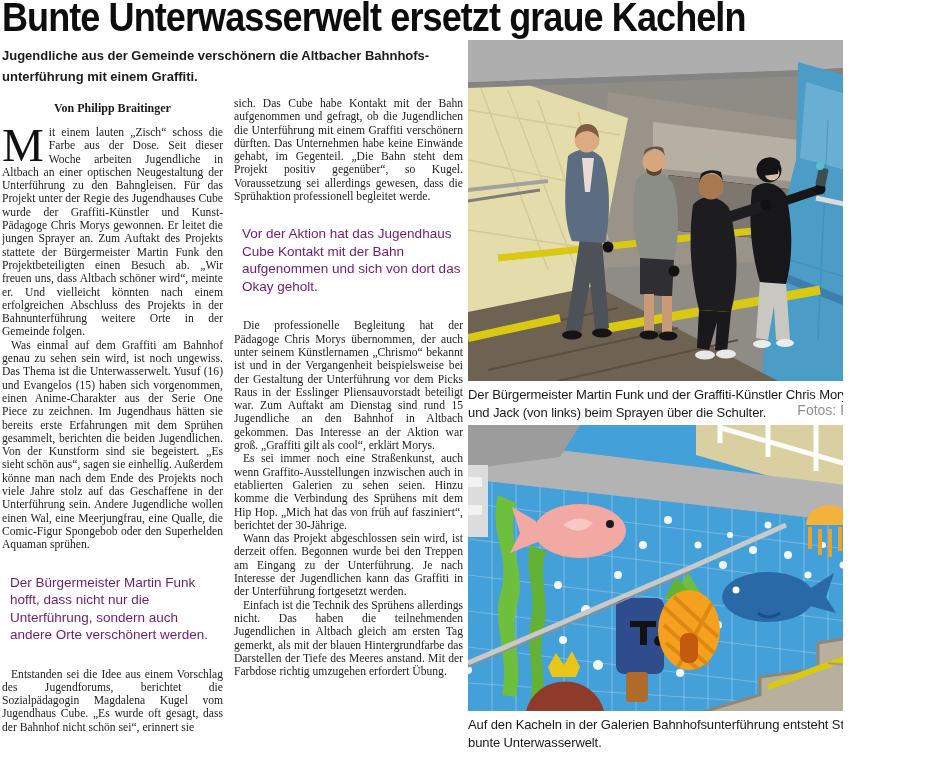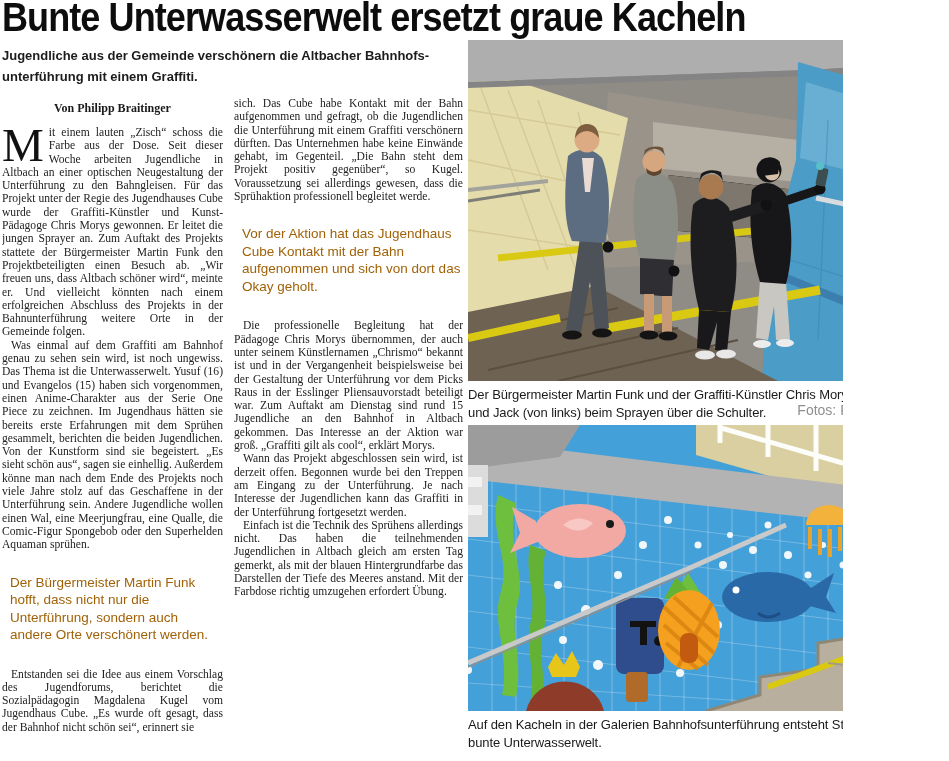--- a/index.html
+++ b/index.html
@@ -20,21 +20,21 @@
 
   .byline{text-align:center;font-size:12px;margin:4px 0 10px 0;color:#1a1a1a;font-weight:bold;}
 
   .body-p{margin:0;font-size:11.6px;line-height:13.3px;text-align:justify;color:#222;}
   .body-p.indent{text-indent:9px;}
 
   .dropcap{float:left;font-size:47px;line-height:37px;padding:1px 5px 0 0;color:#111;
     font-family:"Liberation Serif",serif;}
 
   .pullquote{margin:22px 0 24px 8px;
-    font-family:"Liberation Sans",sans-serif;font-size:13.5px;line-height:17.5px;color:#a16207;}
+    font-family:"Liberation Sans",sans-serif;font-size:13.5px;line-height:17.5px;color:#701a75;}
 
   .photos{position:absolute;left:468px;top:40px;width:478px;}
   .photo{width:478px;overflow:hidden;line-height:0;}
   .photo svg{display:block;}
   .caption{position:relative;width:478px;
     font-family:"Liberation Sans",sans-serif;font-size:13px;line-height:18px;color:#1a1a1a;
     padding:5px 0 3px 0;letter-spacing:-0.1px;}
   .caption .cap-text{display:block;padding-right:0;}
   .credit{position:absolute;right:0;bottom:6px;font-size:14px;color:#8f8f8f;letter-spacing:0;}
 </style>
@@ -51,20 +51,21 @@
     <p class="body-p"><span class="dropcap">M</span><span>it einem lauten „Zisch“ schoss die Farbe aus der Dose. Seit dieser Woche arbeiten Jugendliche in Altbach an einer optischen Neugestaltung der Unterführung zu den Bahngleisen. Für das Projekt unter der Regie des Jugendhauses Cube wurde der Graffiti-Künstler und Kunst-Pädagoge Chris Morys gewonnen. Er leitet die jungen Sprayer an. Zum Auftakt des Projekts stattete der Bürgermeister Martin Funk den Projektbeteiligten einen Besuch ab. „Wir freuen uns, dass Altbach schöner wird“, meinte er. Und vielleicht könnten nach einem erfolgreichen Abschluss des Projekts in der Bahnunterführung weitere Orte in der Gemeinde folgen.</span></p>
     <p class="body-p indent">Was einmal auf dem Graffiti am Bahnhof genau zu sehen sein wird, ist noch ungewiss. Das Thema ist die Unterwasserwelt. Yusuf (16) und Evangelos (15) haben sich vorgenommen, einen Anime-Charakter aus der Serie One Piece zu zeichnen. Im Jugendhaus hätten sie bereits erste Erfahrungen mit dem Sprühen gesammelt, berichten die beiden Jugendlichen. Von der Kunstform sind sie begeistert. „Es sieht schön aus“, sagen sie einhellig. Außerdem könne man nach dem Ende des Projekts noch viele Jahre stolz auf das Geschaffene in der Unterführung sein. Andere Jugendliche wollen einen Wal, eine Meerjungfrau, eine Qualle, die Comic-Figur Spongebob oder den Superhelden Aquaman sprühen.</p>
     <div class="pullquote">Der Bürgermeister Martin Funk hofft, dass nicht nur die Unterführung, sondern auch andere Orte verschönert werden.</div>
     <p class="body-p indent">Entstanden sei die Idee aus einem Vorschlag des Jugendforums, berichtet die Sozialpädagogin Magdalena Kugel vom Jugendhaus Cube. „Es wurde oft gesagt, dass der Bahnhof nicht schön sei“, erinnert sie</p>
   </div>
 
   <div class="col col-mid">
     <p class="body-p">sich. Das Cube habe Kontakt mit der Bahn aufgenommen und gefragt, ob die Jugendlichen die Unterführung mit einem Graffiti verschönern dürften. Das Unternehmen habe keine Einwände gehabt, im Gegenteil. „Die Bahn steht dem Projekt positiv gegenüber“, so Kugel. Voraussetzung sei allerdings gewesen, dass die Sprühaktion professionell begleitet werde.</p>
     <div class="pullquote">Vor der Aktion hat das Jugendhaus Cube Kontakt mit der Bahn aufgenommen und sich von dort das Okay geholt.</div>
     <p class="body-p indent">Die professionelle Begleitung hat der Pädagoge Chris Morys übernommen, der auch unter seinem Künstlernamen „Chrismo“ bekannt ist und in der Vergangenheit beispielsweise bei der Gestaltung der Unterführung vor dem Picks Raus in der Esslinger Pliensauvorstadt beteiligt war. Zum Auftakt am Dienstag sind rund 15 Jugendliche an den Bahnhof in Altbach gekommen. Das Interesse an der Aktion war groß. „Graffiti gilt als cool“, erklärt Morys.</p>
+    <p class="body-p indent">Es sei immer noch eine Straßenkunst, auch wenn Graffito-Ausstellungen inzwischen auch in etablierten Galerien zu sehen seien. Hinzu komme die Verbindung des Sprühens mit dem Hip Hop. „Mich hat das von früh auf fasziniert“, berichtet der 30-Jährige.</p>
     <p class="body-p indent">Wann das Projekt abgeschlossen sein wird, ist derzeit offen. Begonnen wurde bei den Treppen am Eingang zu der Unterführung. Je nach Interesse der Jugendlichen kann das Graffiti in der Unterführung fortgesetzt werden.</p>
     <p class="body-p indent">Einfach ist die Technik des Sprühens allerdings nicht. Das haben die teilnehmenden Jugendlichen in Altbach gleich am ersten Tag gemerkt, als mit der blauen Hintergrundfarbe das Darstellen der Tiefe des Meeres anstand. Mit der Farbdose richtig umzugehen erfordert Übung.</p>
   </div>
 
   <div class="photos">
 
     <div class="photo">
       <svg width="478" height="341" viewBox="0 0 478 341" preserveAspectRatio="none">
         <rect width="478" height="341" fill="#8f8c86"></rect>
 

